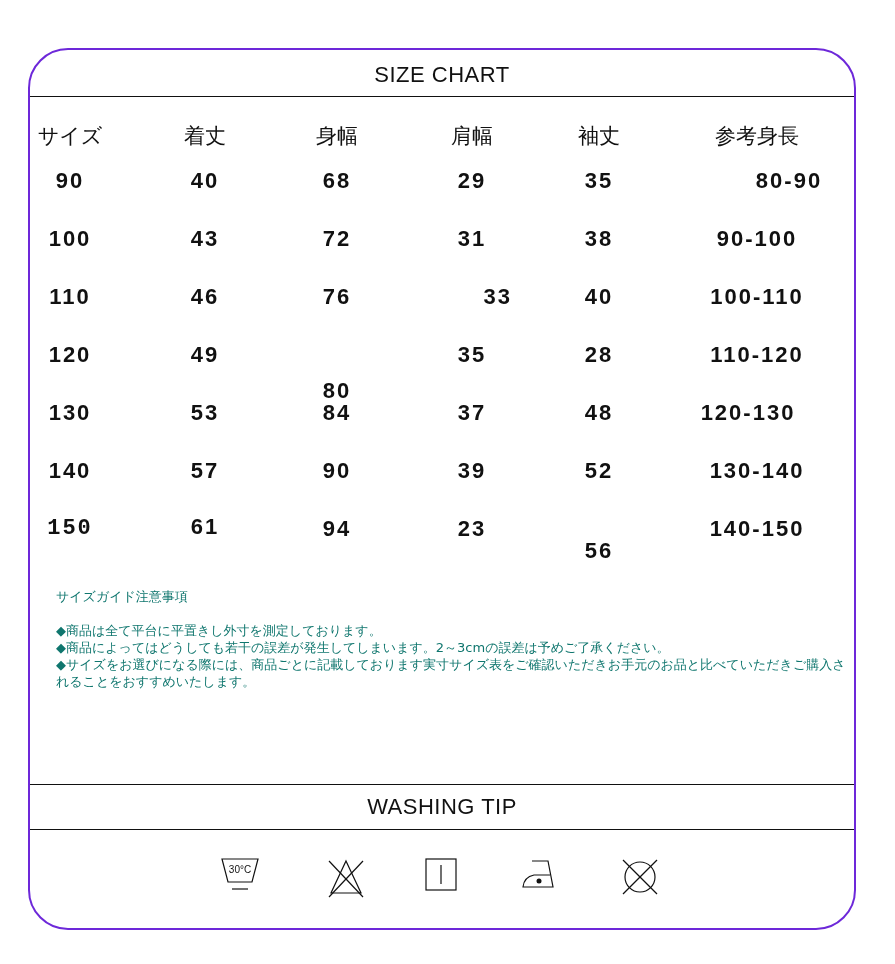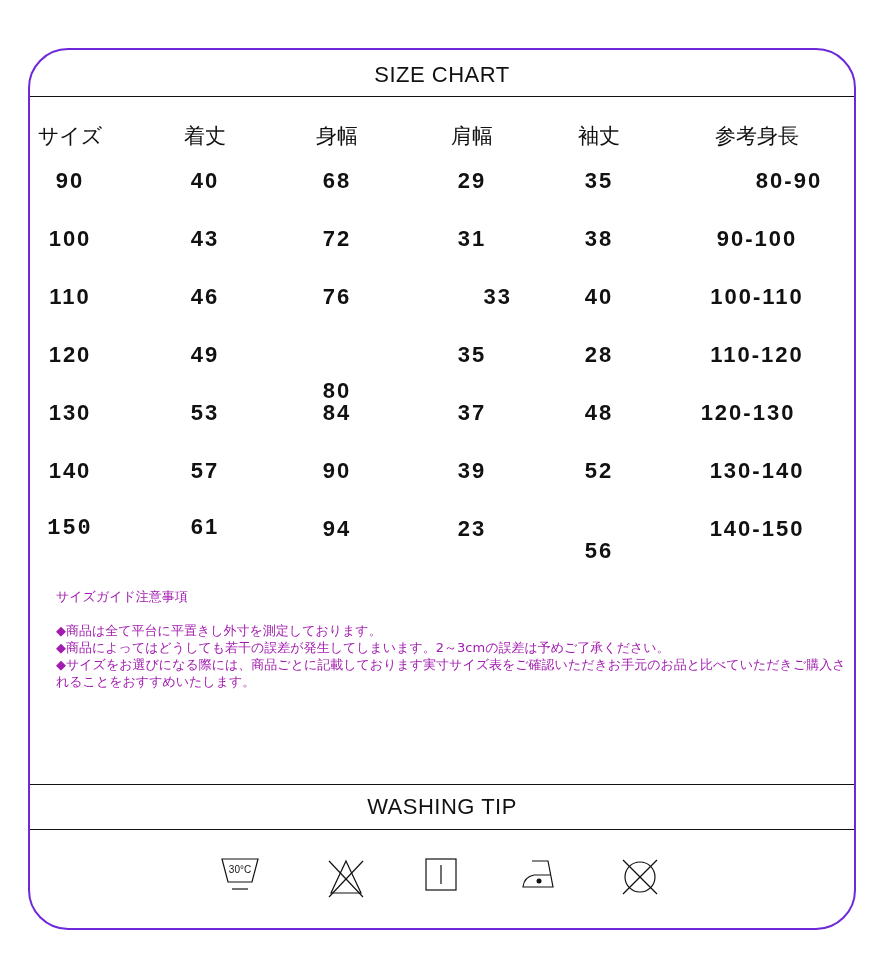--- a/index.html
+++ b/index.html
@@ -9,21 +9,21 @@
     border:2px solid #6d28d9; border-radius:40px; box-sizing:border-box;
   }
   .hline { position:absolute; left:0; right:0; height:0; border-top:1.5px solid #111; }
   .title {
     position:absolute; left:0; right:0; text-align:center;
     font-family:"Liberation Sans", sans-serif; font-size:22px; letter-spacing:0.5px; color:#111;
   }
   .col { position:absolute; text-align:center; }
   .hdr { font-size:21px; top:72px; }
   .cell { font-family:"Liberation Sans", sans-serif; font-weight:bold; font-size:22px; letter-spacing:2px; }
-  .notes { position:absolute; left:26px; top:538px; width:790px; font-size:13px; line-height:17px; color:#a21caf; }
+  .notes { position:absolute; left:26px; top:538px; width:790px; font-size:13px; line-height:17px; color:#0f766e; }
   .notes .heading { margin-bottom:17px; }
   .icons { position:absolute; left:0; right:0; top:805px; height:50px; }
   .icon { position:absolute; top:0; }
 </style>
 </head>
 <body>
 
 <div class="card">
   <div class="title" style="top:12px;">SIZE CHART</div>
   <div class="hline" style="top:46px;"></div>

